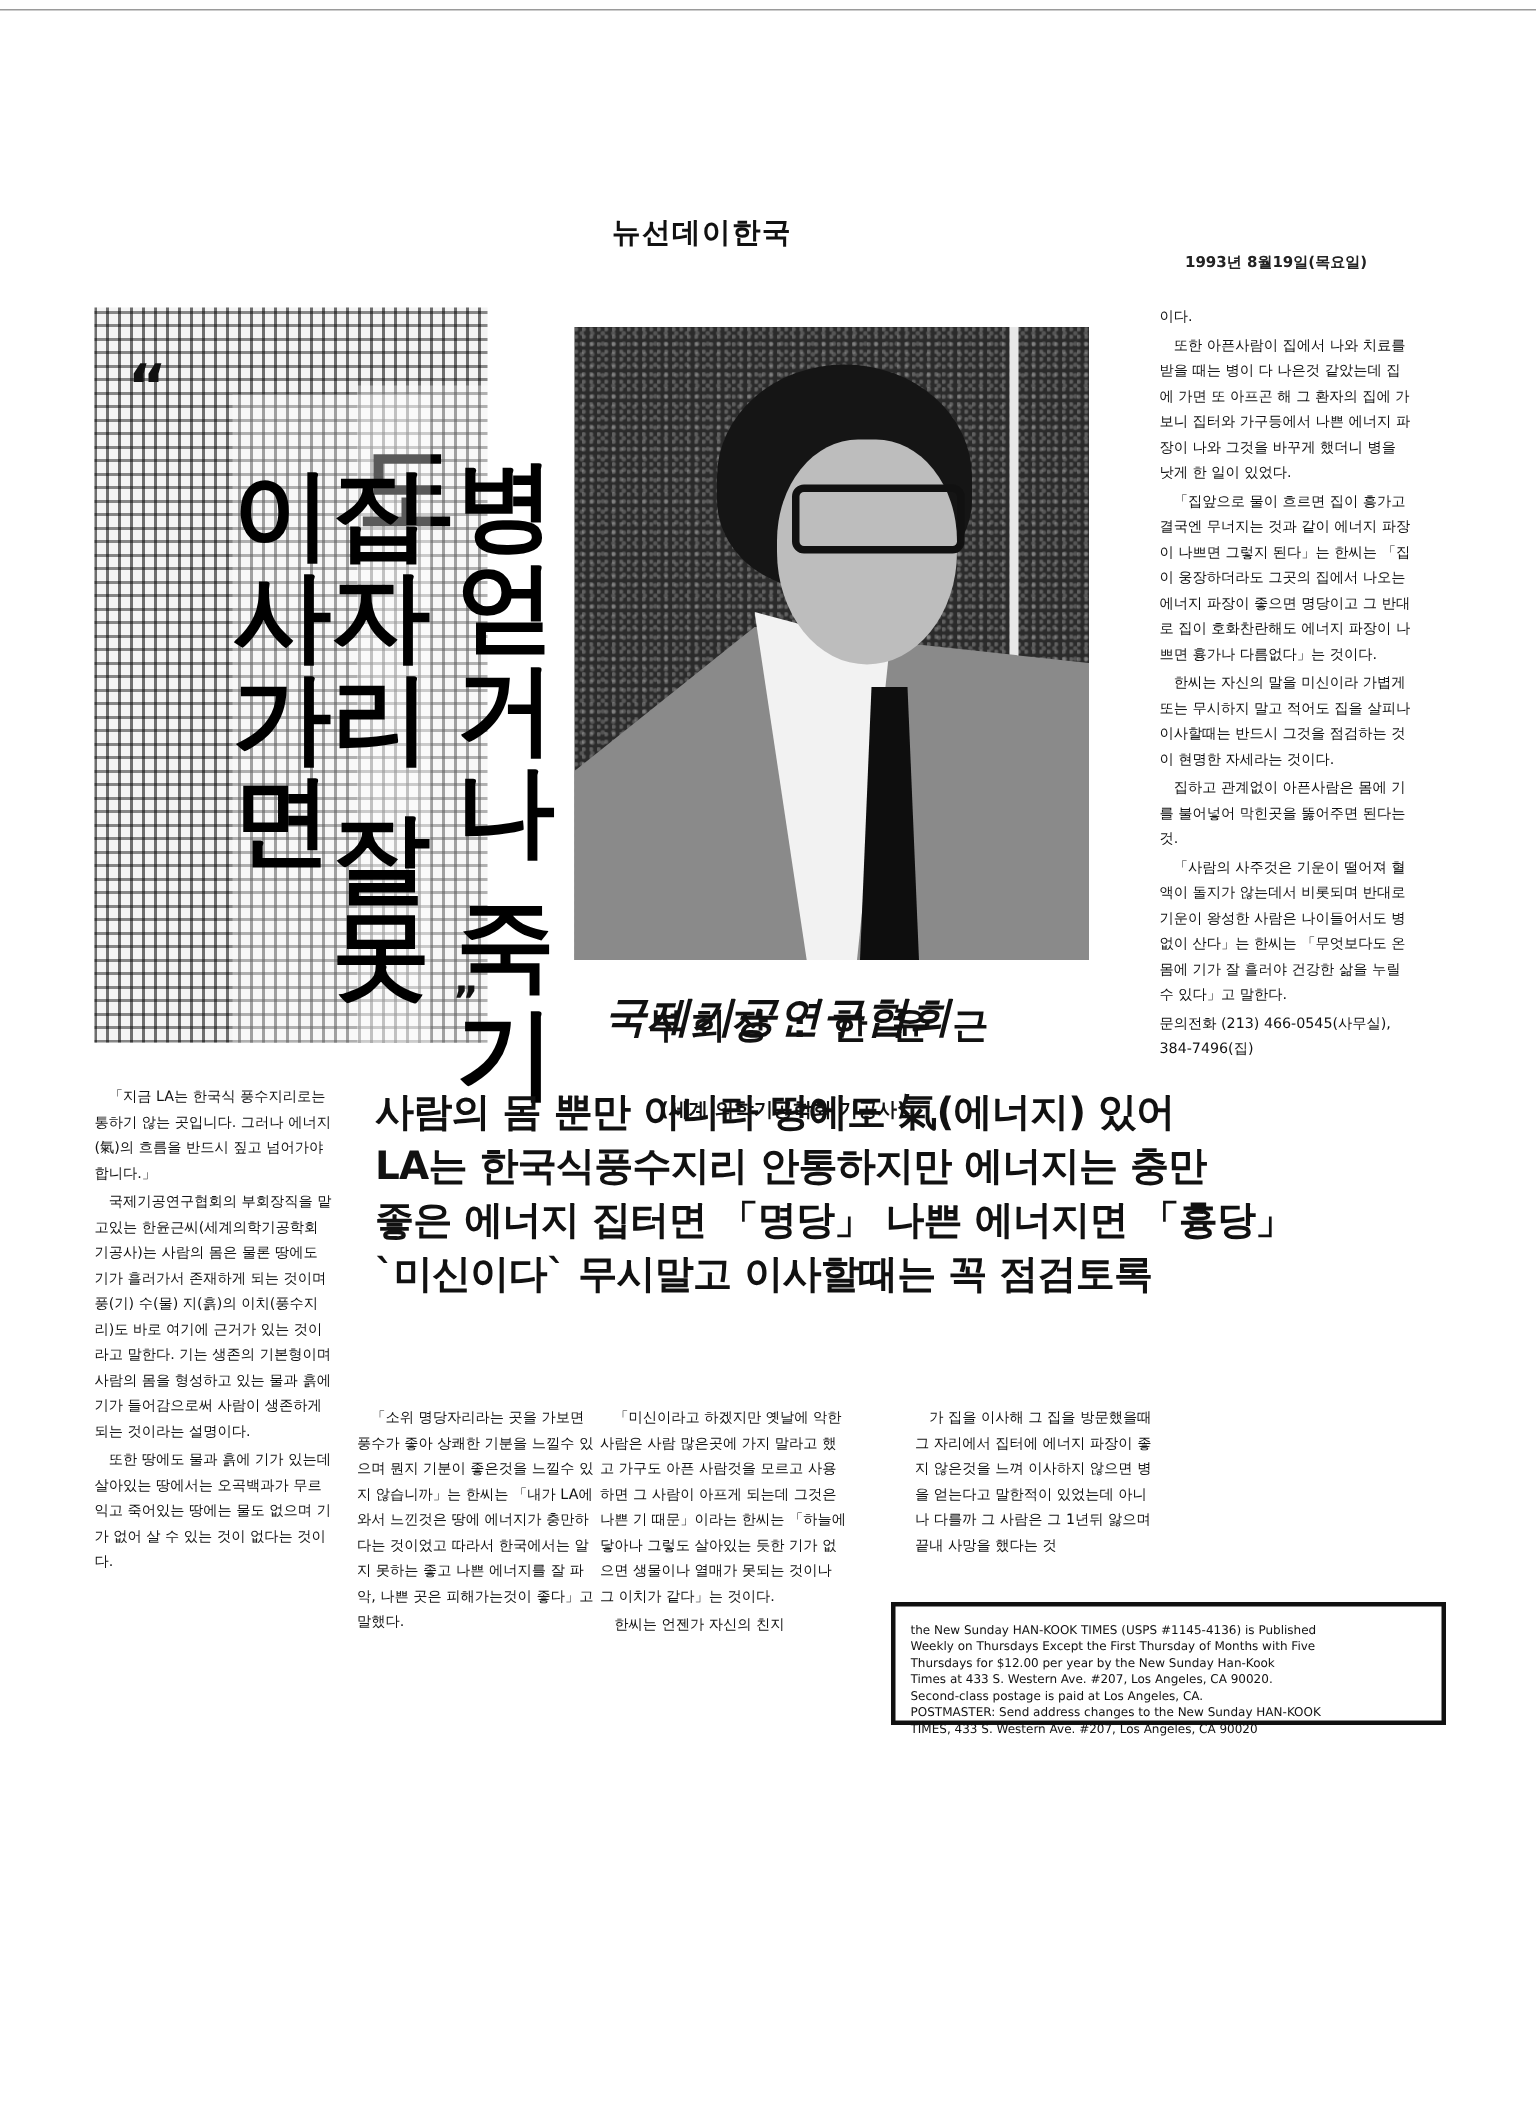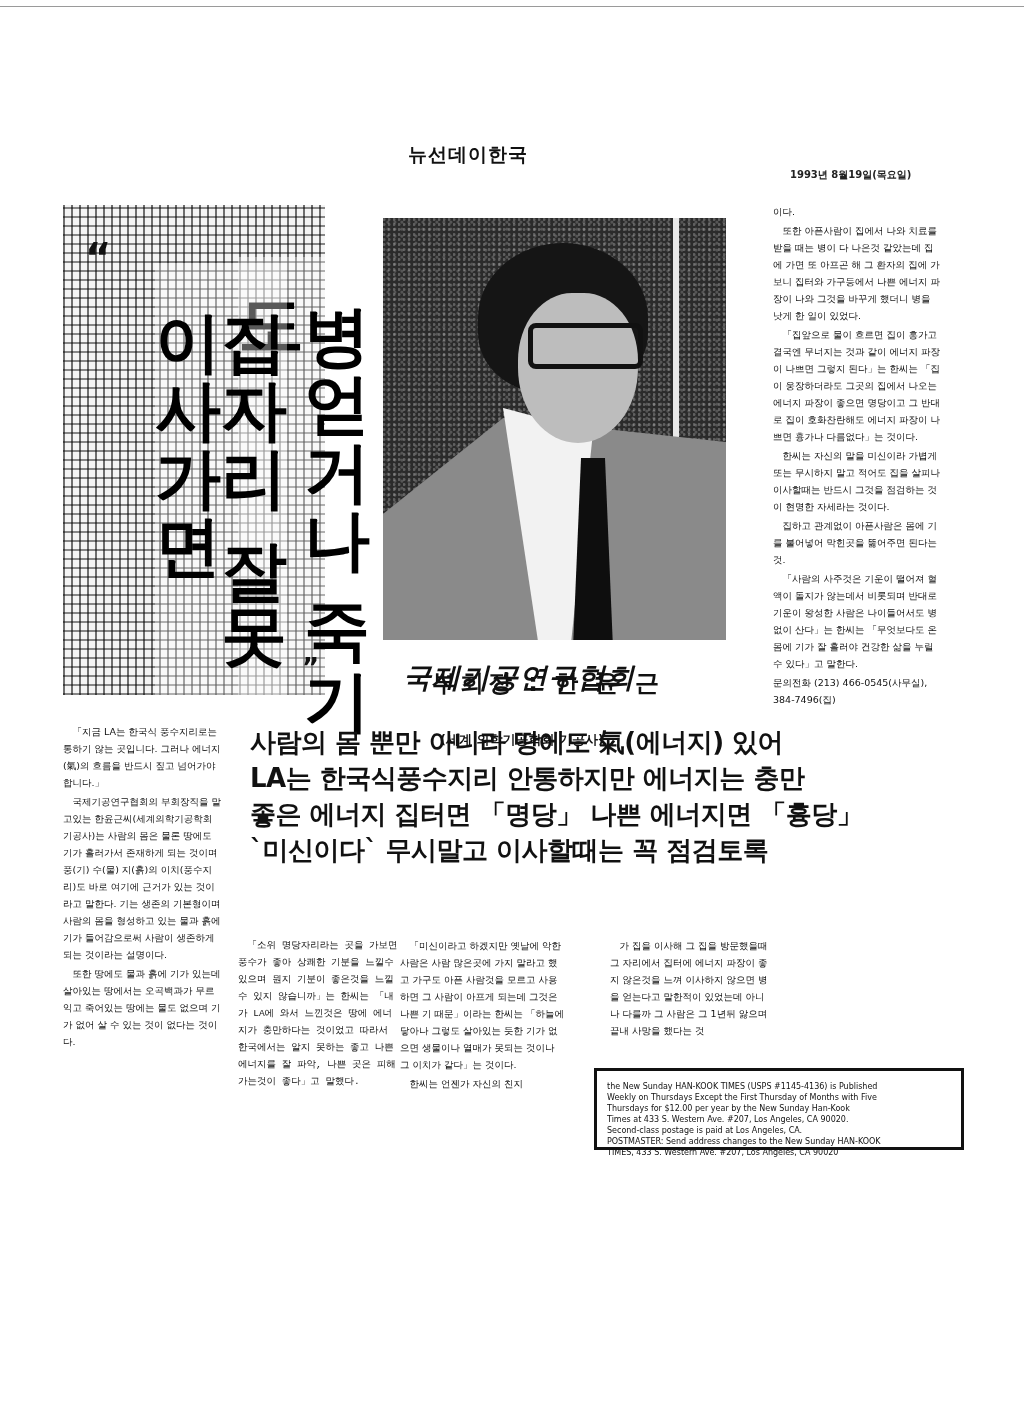--- a/index.html
+++ b/index.html
@@ -45,21 +45,21 @@
   .photo .tie { position: absolute; left: 190px; top: 240px; width: 40px; height: 190px; background: #0e0e0e; clip-path: polygon(20% 0, 80% 0, 100% 100%, 0 100%); }
   .photo .stripe { position: absolute; left: 290px; top: 0; width: 6px; height: 422px; background: #e8e8e8; }
   .org { position: absolute; left: 403px; top: 659px; font-size: 28px; font-weight: bold; letter-spacing: 1px; font-style: italic; }
   .role { position: absolute; left: 432px; top: 667px; font-size: 24px; font-weight: bold; letter-spacing: 4px; }
   .affil { position: absolute; left: 440px; top: 731px; font-size: 13px; font-weight: bold; }
   .subhead { position: absolute; left: 250px; top: 724px; width: 510px; font-weight: bold; font-size: 26px; line-height: 36px; letter-spacing: -0.5px; }
   .subhead div { white-space: nowrap; }
   .col { position: absolute; font-size: 9.5px; line-height: 17px; color: #111; }
   .col p { margin: 0 0 2px 0; text-indent: 1em; }
   .col-1 { left: 63px; top: 723px; width: 160px; }
-  .col-2 { left: 238px; top: 937px; width: 160px; font-family: Liberation Mono, monospace; }
+  .col-2 { left: 238px; top: 937px; width: 160px; }
   .col-3 { left: 400px; top: 937px; width: 165px; }
   .col-4 { left: 610px; top: 937px; width: 160px; }
   .col-5 { left: 773px; top: 203px; width: 170px; }
   .phone { margin-top: 4px; }
   .infobox {
     position: absolute; left: 594px; top: 1068px; width: 370px; height: 82px;
     border: 3px solid #111; font-size: 8px; line-height: 11px; padding: 10px 10px;
     box-sizing: border-box;
   }
   .infobox div { white-space: nowrap; overflow: hidden; }

